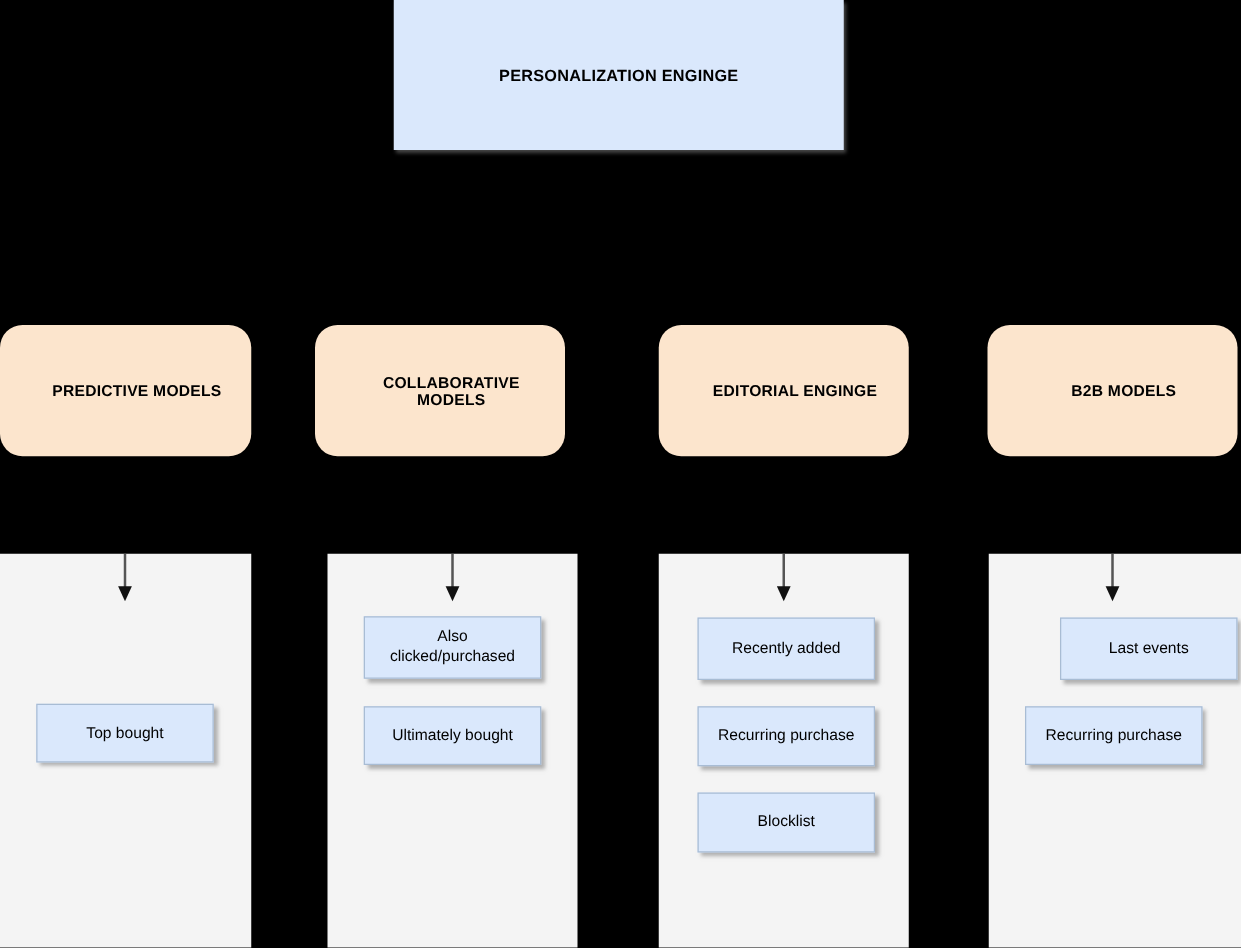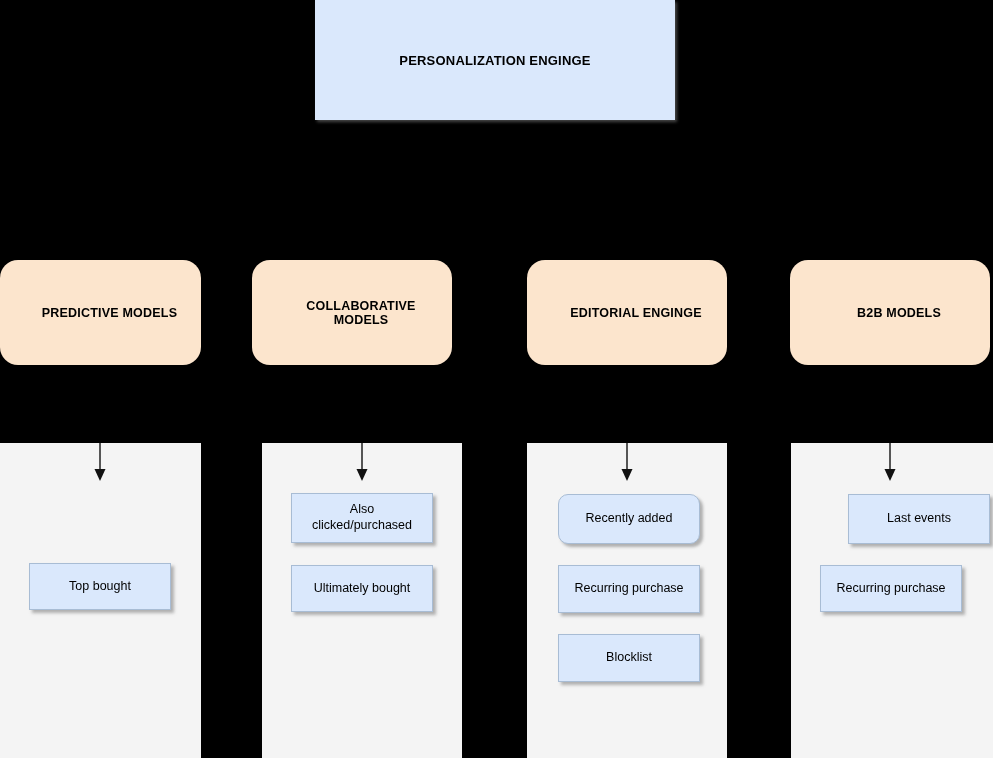--- a/index.html
+++ b/index.html
@@ -162,21 +162,21 @@
   </div>
 
   <div class="item-box" style="left:291px; top:493px; width:142px; height:50px;">
     <span class="item-label">Also
 clicked/purchased</span>
   </div>
   <div class="item-box" style="left:291px; top:565px; width:142px; height:47px;">
     <span class="item-label">Ultimately bought</span>
   </div>
 
-  <div class="item-box" style="left:558px; top:494px; width:142px; height:50px;border-radius:10px;">
+  <div class="item-box" style="left:558px; top:494px; width:142px; height:50px;">
     <span class="item-label">Recently added</span>
   </div>
   <div class="item-box" style="left:558px; top:565px; width:142px; height:48px;">
     <span class="item-label">Recurring purchase</span>
   </div>
   <div class="item-box" style="left:558px; top:634px; width:142px; height:48px;">
     <span class="item-label">Blocklist</span>
   </div>
 
   <div class="item-box" style="left:820px; top:494px; width:142px; height:50px;margin-left:28px;">

